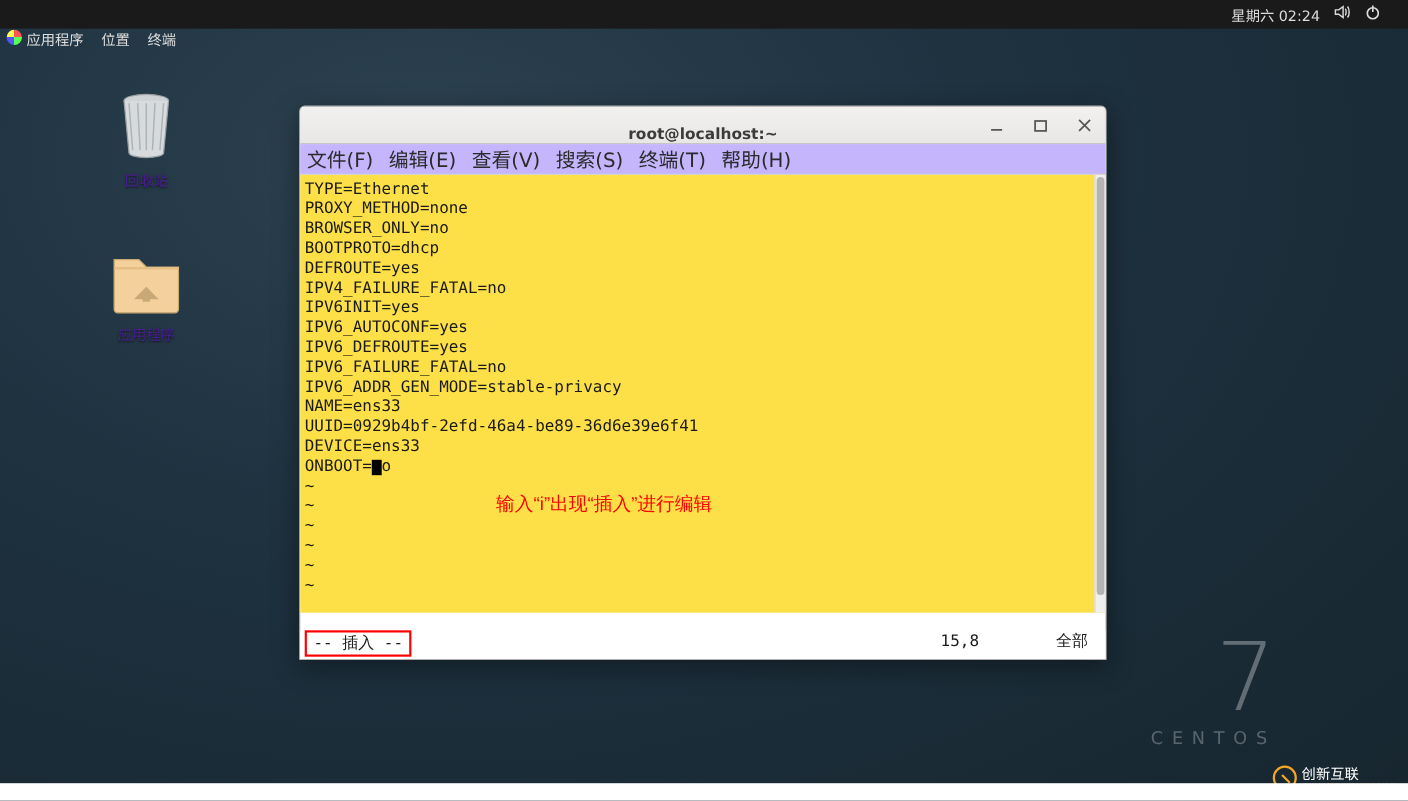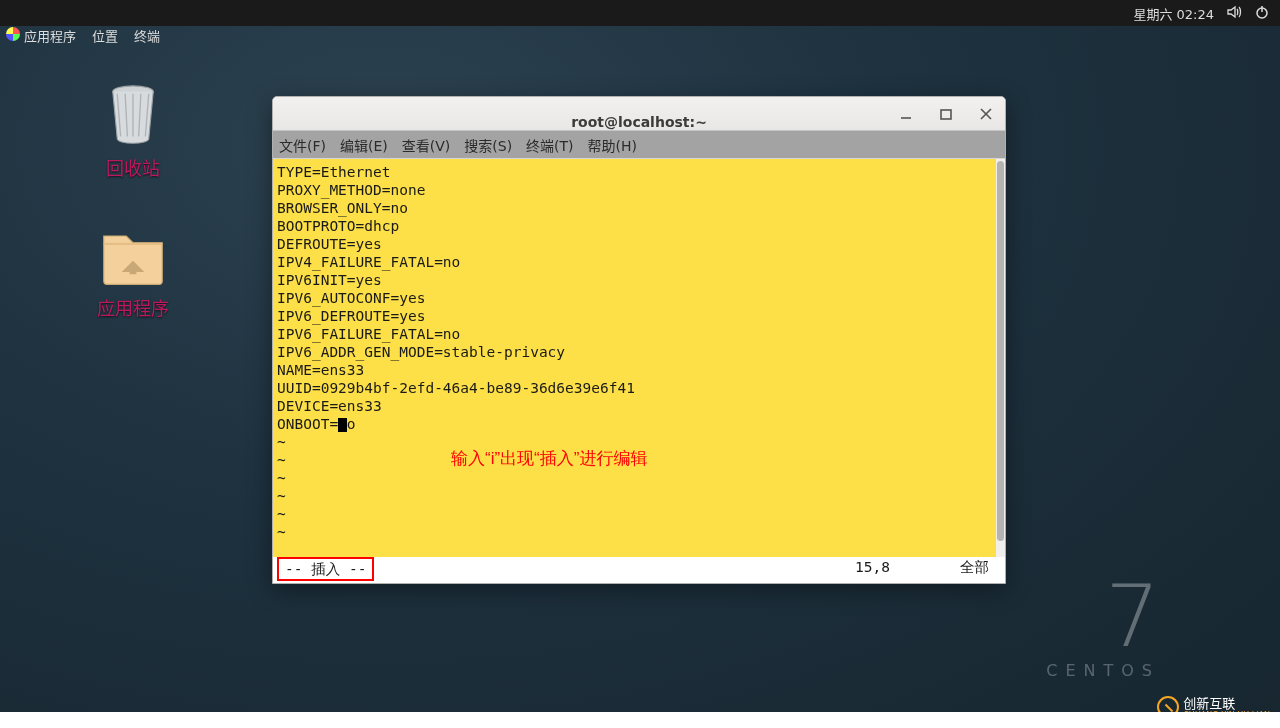--- a/index.html
+++ b/index.html
@@ -4,25 +4,25 @@
 <style>
   * { margin: 0; padding: 0; box-sizing: border-box; }
   html, body { width: 1280px; height: 728px; overflow: hidden; font-family: "DejaVu Sans", "Noto Sans CJK SC", sans-serif; }
   body { background: radial-gradient(ellipse at 30% 20%, #2d4250 0%, #1e3240 40%, #17262f 100%); position: relative; color: #e6e6e6; }
 
   
   .top-panel { position: absolute; top: 0; left: 0; right: 0; height: 26px; background: #1a1a1a; display: flex; align-items: center; font-size: 13px; color: #ddd; }
   .top-left { display: flex; align-items: center; gap: 16px; padding-left: 6px; margin-top: 44px; }
   .top-left .logo { width: 14px; height: 14px; display: inline-block; background: conic-gradient(#f55 0 25%, #5f5 0 50%, #55f 0 75%, #ff5 0 100%); border-radius: 50%; margin-right: 4px; }
   .top-left .item { cursor: default; }
-  .top-right { margin-left: auto; display: flex; align-items: center; gap: 12px; padding-right: 10px; }
+  .top-right { margin-left: auto; display: flex; align-items: center; gap: 12px; padding-right: 24px; }
   .top-right .icon { width: 16px; height: 16px; fill: #ddd; }
 
   
-  .desktop-icon { position: absolute; width: 90px; text-align: center; color: #be185d; font-size: 18px; }
+  .desktop-icon { position: absolute; width: 90px; text-align: center; color: #4c1d95; font-size: 13px; }
   .desktop-icon .label { margin-top: 4px; text-shadow: 0 1px 2px rgba(0,0,0,0.7); }
   .trash { left: 88px; top: 78px; }
   .home  { left: 88px; top: 218px; }
   .trash-svg, .home-svg { width: 72px; height: 72px; display: block; margin: 0 auto; }
 
   
   .centos-mark { position: absolute; right: 120px; bottom: 48px; color: rgba(255,255,255,0.28); text-align: right; letter-spacing: 8px; font-size: 16px; }
   .centos-mark .seven { font-size: 86px; line-height: 0.8; font-weight: 100; letter-spacing: 0; color: rgba(255,255,255,0.32); margin-bottom: 10px; text-align: right; }
 
   
@@ -31,30 +31,30 @@
   .cxhl .logo-c::after { content: ""; position: absolute; width: 10px; height: 2px; background: #f5a623; top: 9px; left: 5px; transform: rotate(45deg); }
   .cxhl .sub { font-size: 8px; color: #f5a623; display: block; line-height: 1; }
 
   
   .window { position: absolute; left: 272px; top: 96px; width: 734px; background: #fff; border: 1px solid #b0b0b0; border-radius: 5px 5px 0 0; box-shadow: 0 6px 24px rgba(0,0,0,0.4); }
   .titlebar { height: 34px; background: linear-gradient(#f2f1f0, #e8e7e6); border-bottom: 1px solid #c5c5c5; display: flex; align-items: flex-end; justify-content: center; position: relative; border-radius: 5px 5px 0 0; color: #3b3b3b; font-size: 14px; font-weight: bold; }
   .window-controls { position: absolute; right: 6px; top: 0; height: 100%; display: flex; align-items: center; gap: 14px; }
   .window-controls span { width: 26px; height: 20px; display: flex; align-items: center; justify-content: center; color: #555; cursor: default; }
   .window-controls svg { width: 12px; height: 12px; stroke: #555; fill: none; stroke-width: 1.6; }
 
-  .menubar { height: 28px; background: #a3a3a3; border-bottom: 1px solid #d6d5d4; display: flex; align-items: center; padding: 0 6px; gap: 14px; font-size: 14px; color: #2b2b2b; }
+  .menubar { height: 28px; background: #c4b5fd; border-bottom: 1px solid #d6d5d4; display: flex; align-items: center; padding: 0 6px; gap: 14px; font-size: 18px; color: #2b2b2b; }
   .menubar .mitem { cursor: default; }
 
   .terminal-body { position: relative; background: #fde047; padding: 2px 2px 0 2px; }
   .terminal-pre { font-family: "DejaVu Sans Mono", monospace; font-size: 14.5px; line-height: 18px; color: #1a1a1a; padding: 2px 2px 0 2px; white-space: pre; height: 396px; overflow: hidden; }
   .terminal-pre .tilde { color: #1a1a1a; }
   .annot { position: absolute; left: 178px; top: 288px; color: #ff0000; font-size: 17px; font-family: Liberation Sans, sans-serif; }
   .cursor-block { display: inline-block; background: #000; color: #000; width: 0.6em; height: 1em; vertical-align: text-bottom; }
 
-  .statusline { font-family: "DejaVu Sans Mono", monospace; font-size: 14.5px; line-height: 20px; color: #1a1a1a; display: flex; padding: 0 16px 2px 4px; background: #fff; }
+  .statusline { font-family: "DejaVu Sans Mono", monospace; font-size: 14.5px; line-height: 20px; color: #1a1a1a; display: flex; padding: 0 16px 2px 4px; background: #fff; margin-top: 16px; }
   .statusline .mode { border: 2px solid #ff0000; padding: 0 6px; }
   .statusline .spacer { flex: 1; }
   .statusline .pos { margin-right: 70px; }
 
   .scrollbar { position: absolute; right: 0; top: 0; bottom: 0; width: 10px; background: #f0efee; border-left: 1px solid #d8d7d6; }
   .scrollbar .thumb { position: absolute; left: 1px; right: 1px; top: 2px; height: 380px; background: #b6b4b2; border-radius: 4px; }
 
   
   .bottom-strip { position: absolute; left: 0; right: 0; bottom: 0; height: 16px; background: #fff; }
 </style>

